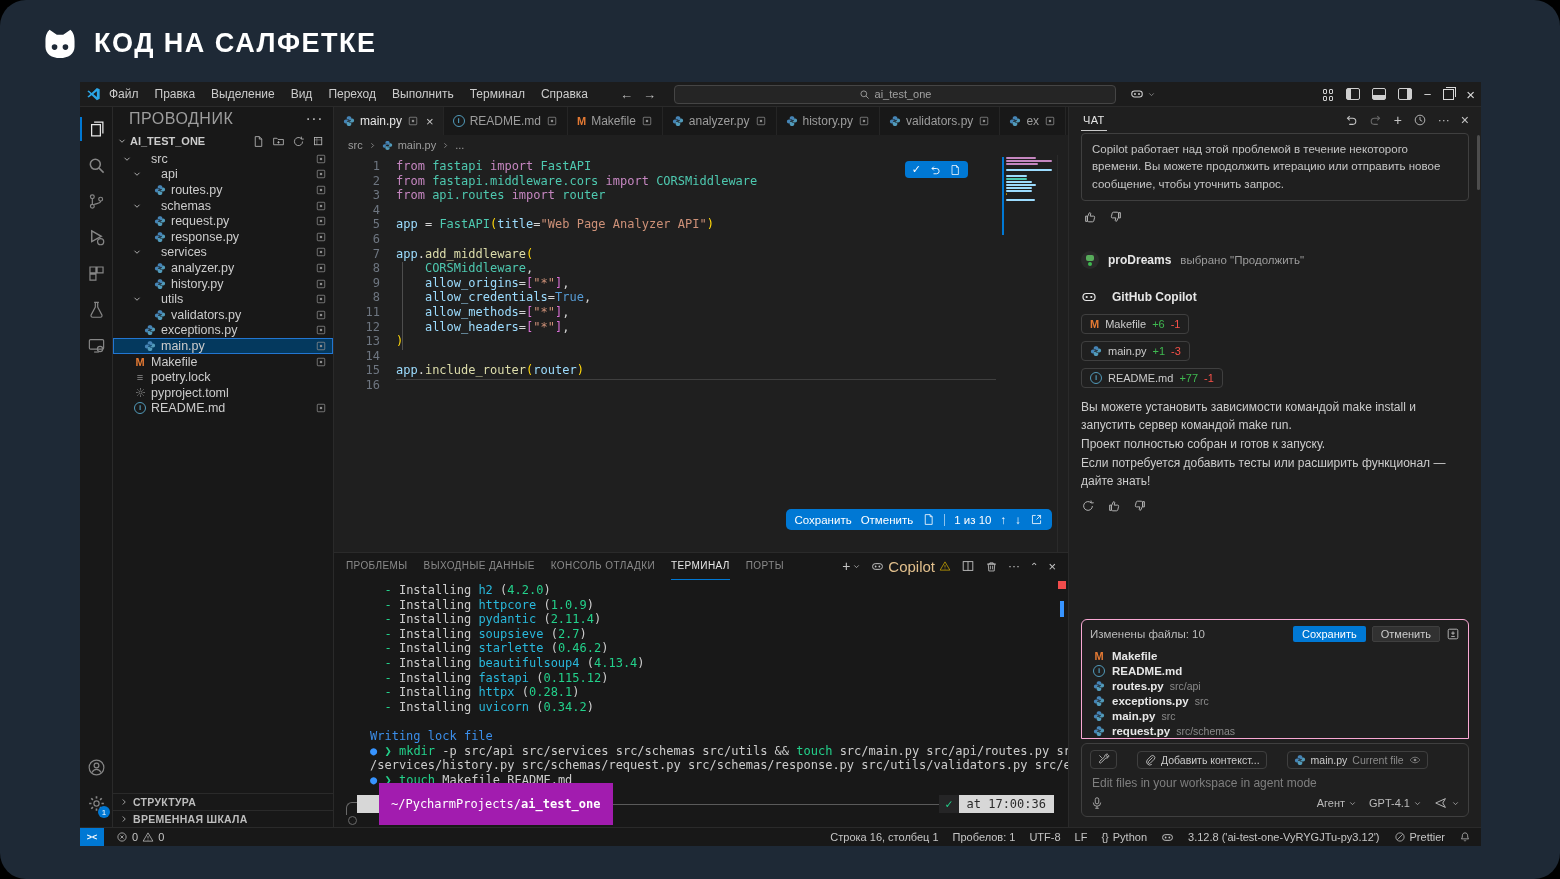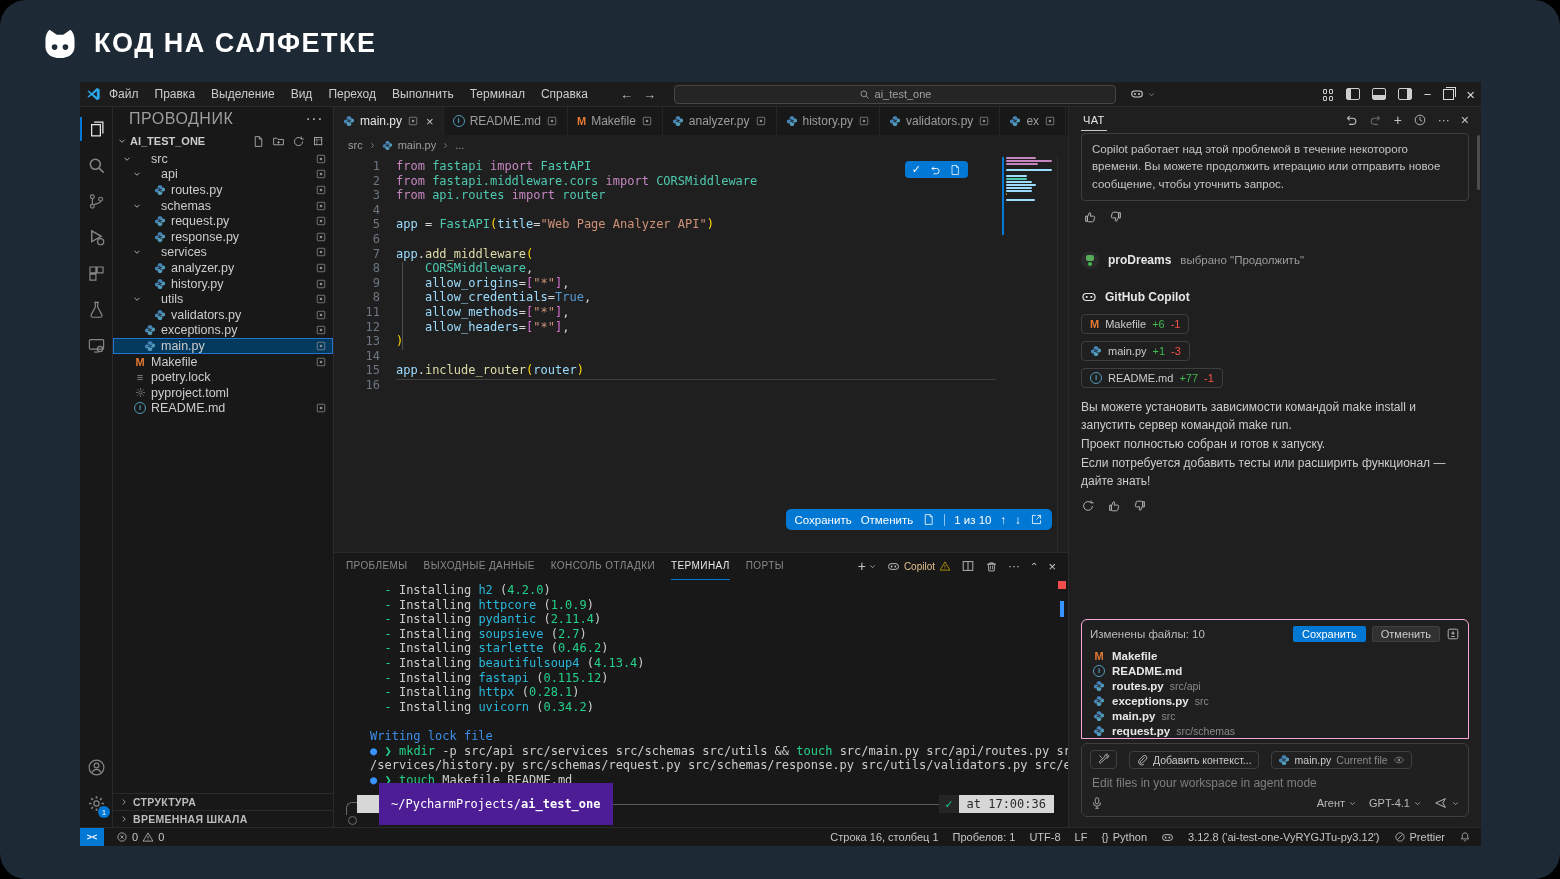--- a/index.html
+++ b/index.html
@@ -75,65 +75,65 @@
   .vsb{position:absolute;right:0;top:0;bottom:0;width:10px;background:#1f1f1f;border-left:1px solid #2a2a2a;}
   .editwidget{position:absolute;right:100px;top:6px;background:#0078d4;border-radius:4px;display:flex;align-items:center;gap:8px;padding:2px 7px;color:#fff;font-size:11px;font-family:"Liberation Sans",sans-serif;}
   .inlinebar{position:absolute;right:16px;bottom:22px;background:#0078d4;border-radius:5px;display:flex;align-items:center;gap:9px;padding:4px 9px;color:#fff;font-size:11.5px;font-family:"Liberation Sans",sans-serif;}
   .inlinebar .sep{width:1px;height:12px;background:rgba(255,255,255,.55);}
   
   .panel{height:274px;border-top:1px solid #2a2a2a;background:#181818;display:flex;flex-direction:column;flex:0 0 auto;position:relative;}
   .ptabs{height:26px;display:flex;align-items:center;padding:0 12px;gap:16px;flex:0 0 auto;}
   .ptab{font-size:10px;letter-spacing:.4px;color:#8a8a8a;height:100%;display:flex;align-items:center;border-bottom:1px solid transparent;}
   .ptab.active{color:#e7e7e7;border-bottom-color:#0078d4;}
   .p-acts{margin-left:auto;display:flex;align-items:center;gap:10px;color:#c5c5c5;}
-  .cop-lab{color:#e2c08d;font-size:10px;display:flex;align-items:center;gap:4px;text-align:right;}
+  .cop-lab{color:#e2c08d;font-size:15px;display:flex;align-items:center;gap:4px;text-align:right;}
   .term{flex:1;padding:4px 14px 0 12px;font-family:"DejaVu Sans Mono",monospace;font-size:12px;line-height:14.6px;color:#ccc;position:relative;overflow:hidden;}
   .trmrow{white-space:pre;margin-left:24px;}
   .tc{color:#29b8db}.tg{color:#23d18b}.tb{color:#3b8eea}.tdot{color:#3794ff}
   .promptbar{display:flex;align-items:center;margin-top:8px;height:18px;}
   .pp-corner{width:10px;height:12px;border-left:1px solid #6a6a6a;border-top:1px solid #6a6a6a;border-top-left-radius:6px;align-self:flex-end;margin-bottom:-2px;}
   .pp-seg1{width:22px;height:18px;background:#d7d7d7;}
-  .pp-blue{height:18px;background:#4c1d95;color:#fff;display:flex;align-items:center;padding:12px 12px;white-space:pre;}
+  .pp-blue{height:18px;background:#a21caf;color:#fff;display:flex;align-items:center;padding:12px 12px;white-space:pre;}
   .pp-line{flex:1;height:1px;background:#5a5a5a;}
   .pp-dark{height:18px;background:#252526;color:#23d18b;display:flex;align-items:center;padding:0 6px;}
   .pp-time{height:18px;background:#d7d7d7;color:#2b2b2b;display:flex;align-items:center;padding:0 8px;white-space:pre;}
   .next-o{width:7px;height:7px;border:1px solid #6a6a6a;border-radius:50%;margin:3px 0 0 2px;}
   .errmark{position:absolute;top:28px;right:2px;width:8px;height:8px;background:#f14c4c;}
   .bluemark{position:absolute;top:48px;right:4px;width:4px;height:16px;background:#3794ff;}
   
   .chat{flex:1;border-left:1px solid #2a2a2a;background:#1f1f1f;display:flex;flex-direction:column;position:relative;padding:0 12px;min-width:0;}
   .chat-head{height:26px;display:flex;align-items:center;flex:0 0 auto;}
   .chat-title{font-size:11px;color:#e7e7e7;border-bottom:1px solid #c9c9c9;padding:4px 2px;letter-spacing:.4px;}
   .chat-acts{margin-left:auto;display:flex;gap:11px;color:#c5c5c5;align-items:center;}
   .notice{border:1px solid #3f3f3f;border-radius:4px;padding:7px 10px;font-size:11.5px;color:#c5c5c5;line-height:1.5;}
   .thumbs{display:flex;gap:12px;color:#b5b5b5;margin:9px 2px;}
   .chat-user{display:flex;align-items:center;gap:9px;margin-top:18px;}
   .avatar{width:18px;height:18px;border-radius:50%;background:#2a2a2a;position:relative;overflow:hidden;flex:0 0 auto;}
   .avatar::before{content:"";position:absolute;left:5px;top:4px;width:8px;height:6px;background:#57ab5a;border-radius:2px;}
   .avatar::after{content:"";position:absolute;left:7px;top:11px;width:4px;height:4px;background:#3fb950;border-radius:50%;}
   .uname{font-weight:bold;font-size:12px;color:#e7e7e7;}
   .uact{color:#9d9d9d;font-size:11.5px;}
-  .chat-asst{display:flex;align-items:center;gap:8px;margin-top:20px;color:#e7e7e7;}
+  .chat-asst{display:flex;align-items:center;gap:15px;margin-top:20px;color:#e7e7e7;}
   .asst-name{font-weight:bold;font-size:12px;}
   .chips{display:flex;flex-direction:column;align-items:flex-start;gap:7px;margin-top:9px;}
   .chip{display:flex;align-items:center;gap:6px;border:1px solid #3f3f3f;border-radius:4px;padding:3px 8px;font-size:11px;color:#ccc;}
   .add{color:#3fb950}.del{color:#f85149}
   .msg{font-size:12px;color:#ccc;line-height:1.55;margin-top:10px;}
   .msg a{color:#4daafc;text-decoration:none;}
   .msg-acts{display:flex;gap:12px;color:#b5b5b5;margin-top:8px;}
   .changed{margin-top:auto;border:1px solid #f9a8d4;border-radius:6px 6px 0 0;overflow:hidden;flex:0 0 auto;}
   .ch-head{display:flex;align-items:center;gap:6px;padding:6px 8px;}
   .ch-label{font-size:11.5px;color:#bbb;margin-right:auto;}
   .btn-blue{background:#0078d4;color:#fff;border-radius:2px;padding:2px 9px;font-size:11px;}
   .btn-dark{background:#313131;border:1px solid #3f3f3f;color:#ccc;border-radius:2px;padding:1px 8px;font-size:11px;}
   .ch-row{display:flex;align-items:center;gap:6px;padding:1.5px 10px;font-size:11.5px;}
   .ch-row .nm{font-weight:bold;color:#e7e7e7;}
   .ch-row .pth{color:#8a8a8a;font-size:10.5px;}
   .inputbox{border:1px solid #3f3f3f;border-radius:6px;margin:4px 0 10px 0;padding:6px 8px;flex:0 0 auto;background:#202020;}
-  .in-chips{display:flex;gap:12px;align-items:flex-end;}
+  .in-chips{display:flex;gap:20px;align-items:flex-end;}
   .ichip{display:flex;align-items:center;gap:5px;border:1px solid #3f3f3f;border-radius:4px;padding:2px 6px;font-size:10.5px;color:#ccc;}
   .ichip .dim{color:#8a8a8a;}
   .placeholder{color:#7f7f7f;font-size:12px;margin:7px 2px 6px;}
   .in-bottom{display:flex;align-items:center;color:#b5b5b5;}
   .in-right{margin-left:auto;display:flex;align-items:center;gap:12px;font-size:11px;color:#bbb;}
   .chat-sb{position:absolute;right:1px;top:28px;width:3px;height:55px;background:#4d4d4d;border-radius:2px;}
   
   .statusbar{height:18px;background:#181818;border-top:1px solid #2a2a2a;display:flex;align-items:center;font-size:11px;color:#c5c5c5;flex:0 0 auto;}
   .remote{width:24px;height:18px;background:#0078d4;color:#fff;display:flex;align-items:center;justify-content:center;font-size:9px;font-weight:bold;}
   .sb-item{display:flex;align-items:center;gap:4px;margin-left:12px;}

